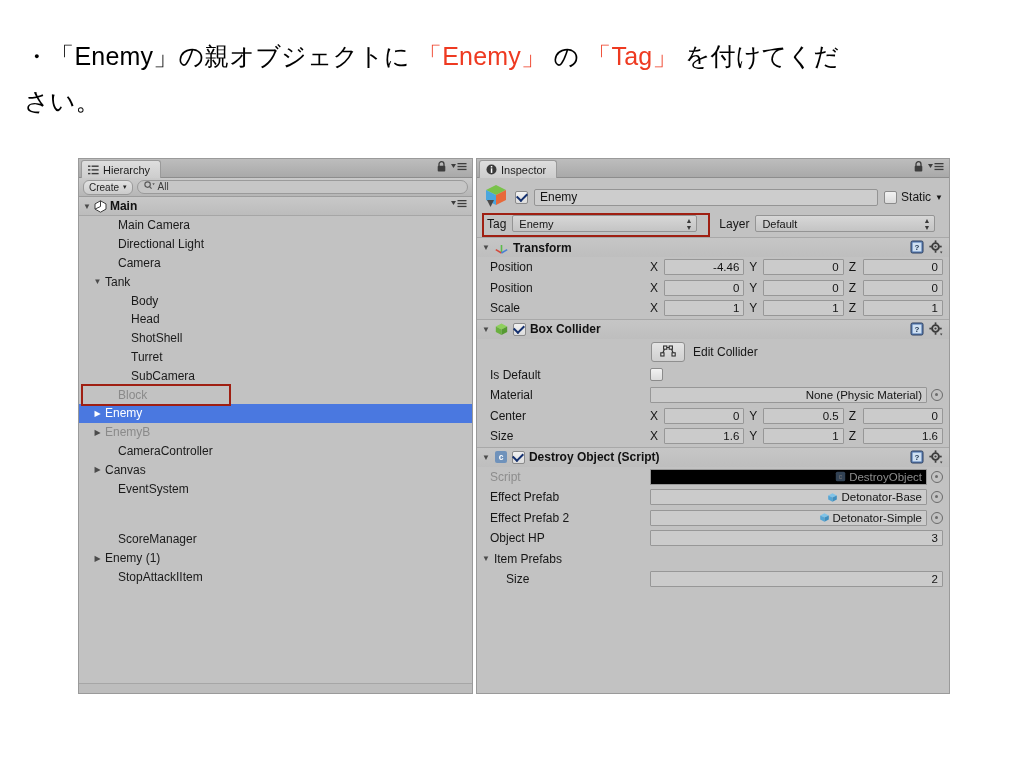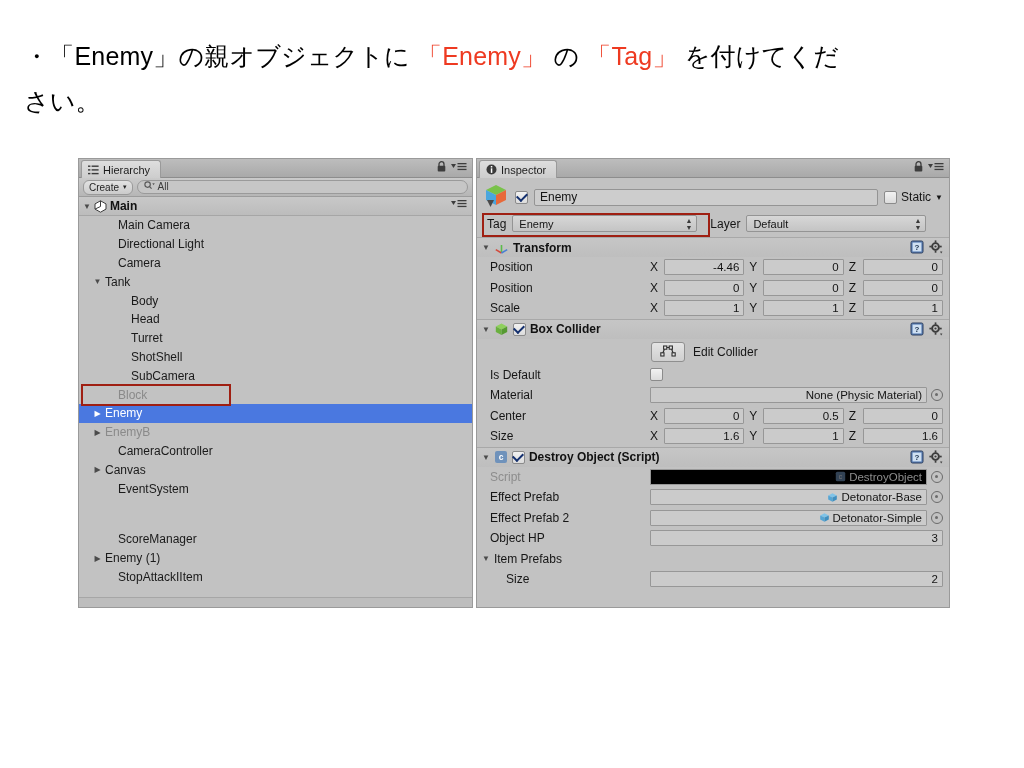--- a/index.html
+++ b/index.html
@@ -22,21 +22,21 @@
     font-weight: 500;
     letter-spacing: 0.2px;
     margin-top: 8px;
   }
   #caption .hl { color: #ee3a21; }
 
   
   #unity-window {
     position: absolute;
     left: 78px; top: 158px;
-    width: 872px; height: 450px;
+    width: 872px; height: 536px;
   }
 
   .panel {
     position: absolute;
     top: 0; bottom: 0;
     background: #c2c2c2;
     border: 1px solid #9a9a9a;
   }
   #hierarchy-panel { left: 0; width: 395px; }
   #inspector-panel { left: 398px; width: 474px; }
@@ -377,25 +377,25 @@
           <div class="row" style="padding-left: 39px;">
             <span class="arrow"></span>
             <span class="lbl">Body</span>
           </div>
           <div class="row" style="padding-left: 39px;">
             <span class="arrow"></span>
             <span class="lbl">Head</span>
           </div>
           <div class="row" style="padding-left: 39px;">
             <span class="arrow"></span>
+            <span class="lbl">ShotShell</span>
+          </div>
+          <div class="row" style="padding-left: 39px;">
+            <span class="arrow"></span>
             <span class="lbl">Turret</span>
-          </div>
-          <div class="row" style="padding-left: 39px;">
-            <span class="arrow"></span>
-            <span class="lbl">ShotShell</span>
           </div>
           <div class="row" style="padding-left: 39px;">
             <span class="arrow"></span>
             <span class="lbl">SubCamera</span>
           </div>
           <div class="row inactive" style="padding-left: 26px;">
             <span class="arrow"></span>
             <span class="lbl">Block</span>
           </div>
           <div class="row selected" style="padding-left: 13px;">
@@ -490,21 +490,21 @@
 
       <div class="tag-row">
         <span>Tag</span>
         <div class="dropdown" style="width:185px;">
           <span>Enemy</span>
           <span class="dd-arrows">
               <span>▲</span>
               <span>▼</span>
             </span>
         </div>
-        <span style="margin-left:7px;">Layer</span>
+        <span style="margin-left:16px;">Layer</span>
         <div class="dropdown" style="width:180px;">
           <span>Default</span>
           <span class="dd-arrows">
               <span>▲</span>
               <span>▼</span>
             </span>
         </div>
       </div>
 
       <div id="components-container">

